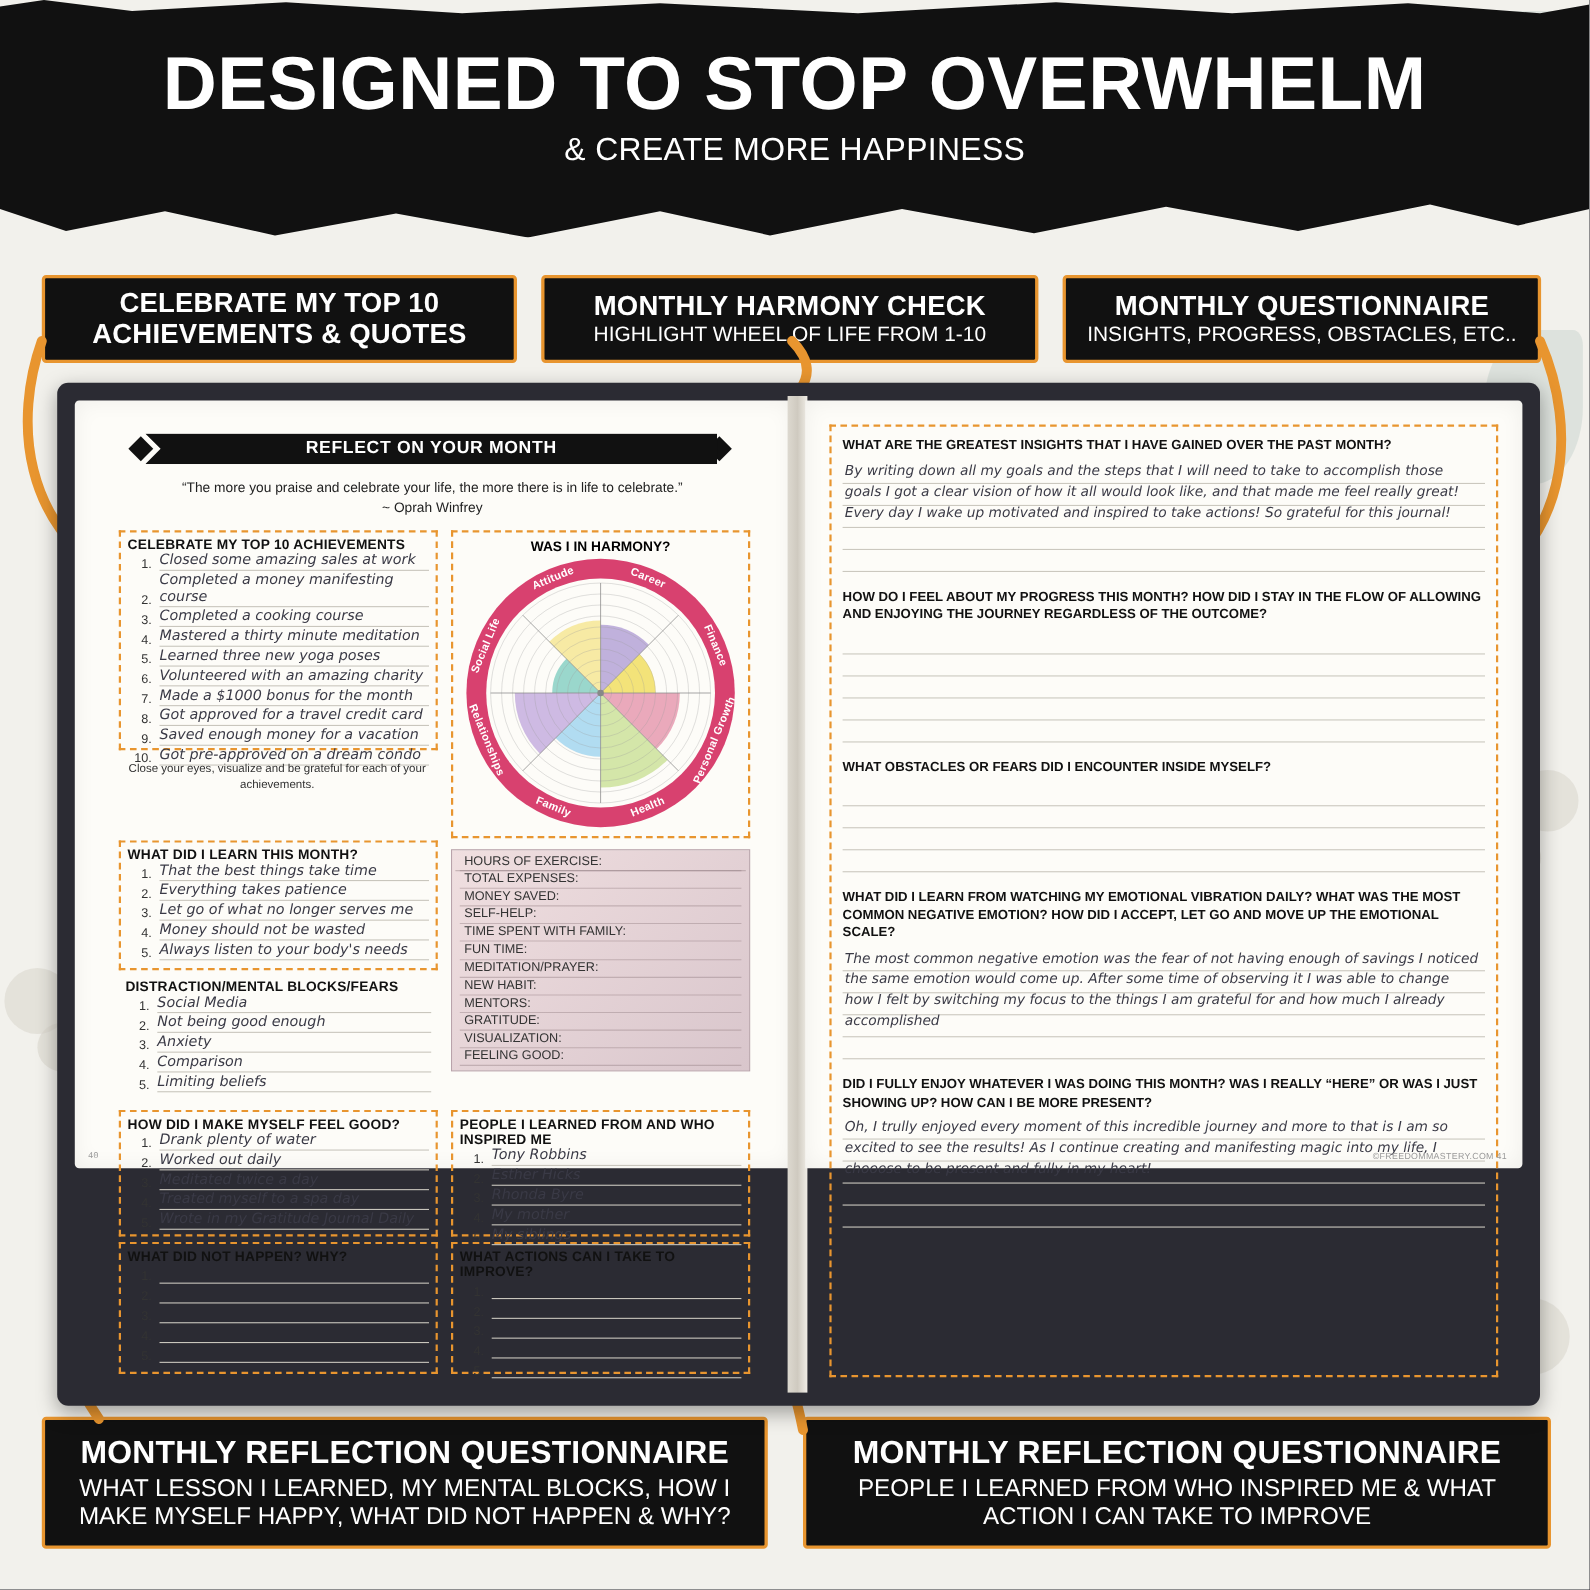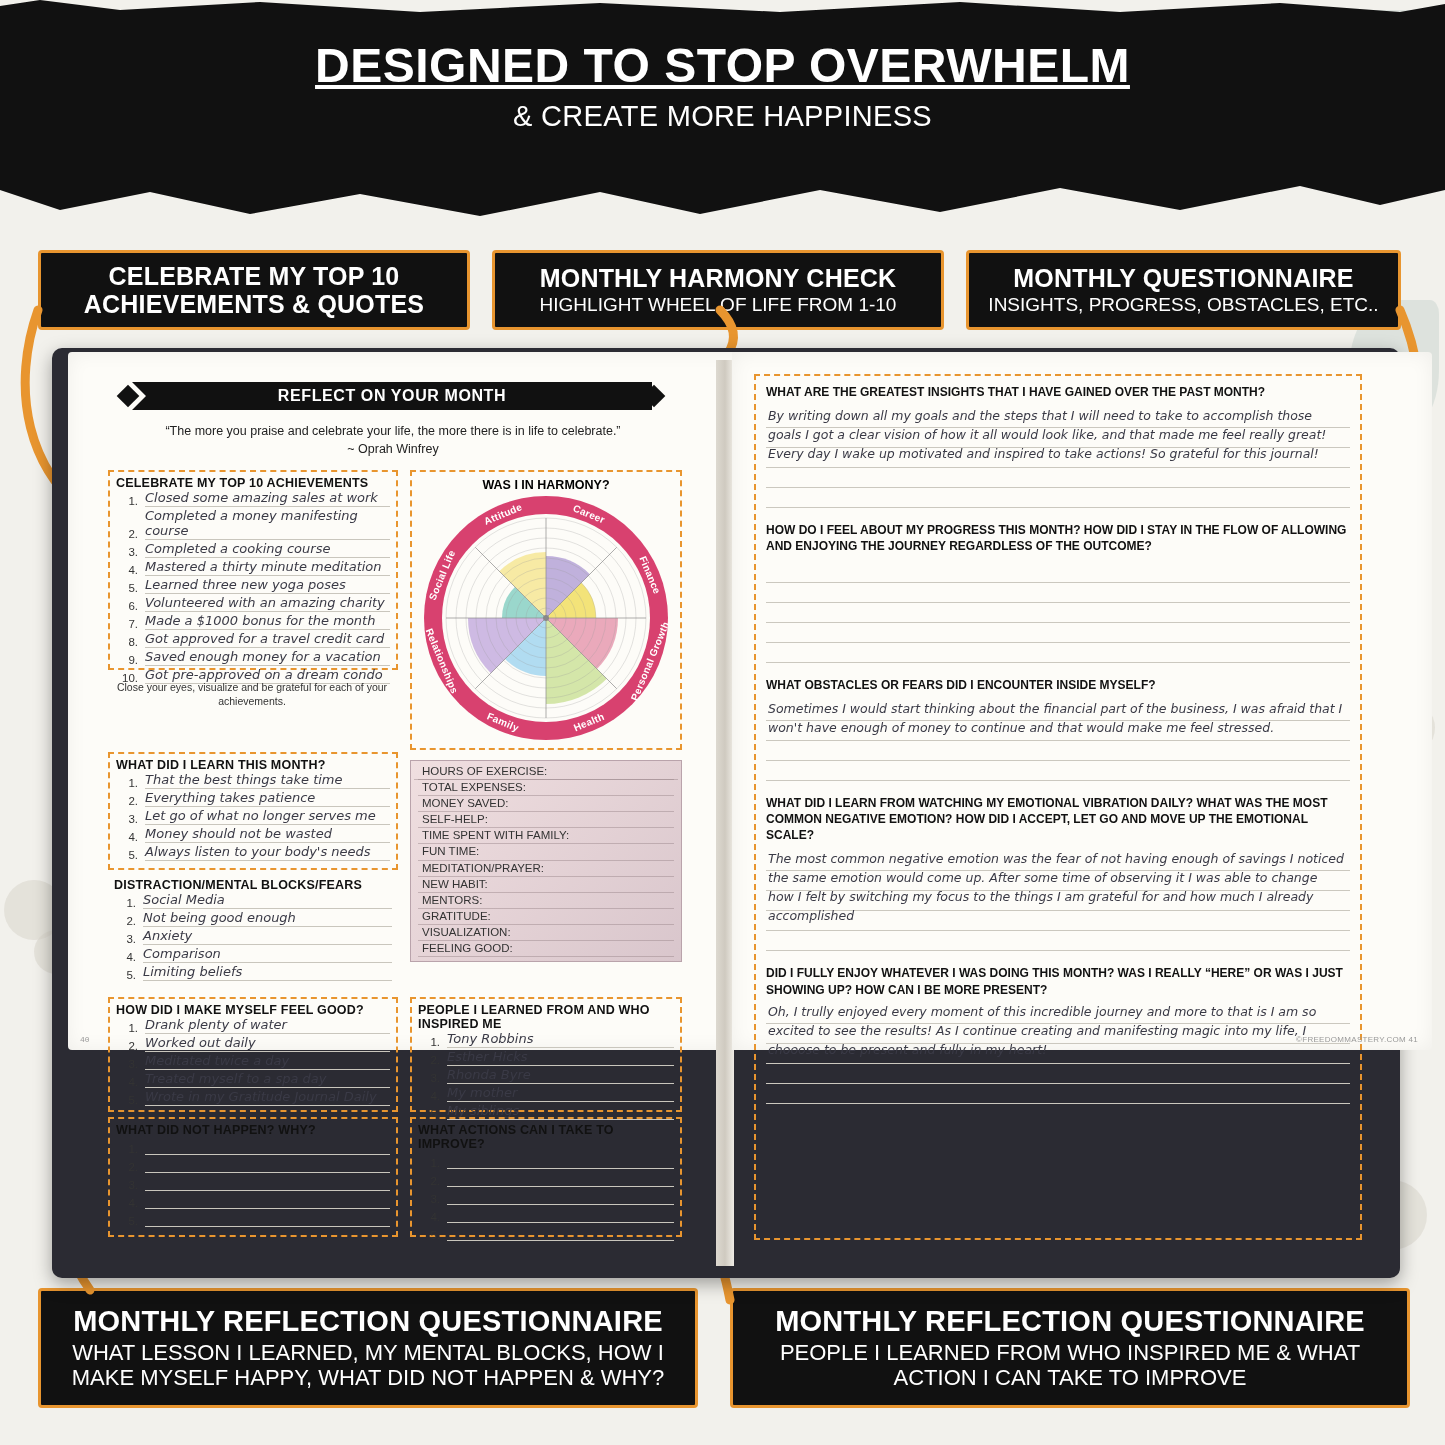--- a/index.html
+++ b/index.html
@@ -18,21 +18,21 @@
   .brush{
     position:absolute;left:0;top:0;width:1445px;height:228px;
     background:#111;
     clip-path:polygon(0 6px,40px 0,120px 10px,260px 2px,420px 12px,600px 3px,780px 12px,960px 2px,1120px 12px,1280px 3px,1400px 12px,1445px 4px,
       1445px 190px,1380px 205px,1300px 186px,1180px 210px,1060px 188px,940px 212px,820px 190px,700px 214px,600px 192px,480px 216px,360px 194px,250px 214px,150px 192px,60px 210px,0 190px);
   }
   .brush .title-block{
     position:relative;text-align:center;color:#fff;padding-top:38px;
   }
   .t1{font-size:31px;letter-spacing:.4px;font-weight:500;}
-  .t2{font-size:48px;font-weight:700;letter-spacing:.5px;margin-top:4px;line-height:1;text-decoration:underline;}
+  .t2{font-size:68px;font-weight:700;letter-spacing:.5px;margin-top:4px;line-height:1;}
   .t3{font-size:29px;font-weight:500;margin-top:10px;letter-spacing:.3px;}
 
   
   .callout{
     position:absolute;background:#111;color:#fff;text-align:center;
     border:3px solid #e8952f;border-radius:4px;
     display:flex;flex-direction:column;justify-content:center;align-items:center;
     box-sizing:border-box;padding:6px 10px;
   }
   .callout .c1{font-size:25px;font-weight:700;line-height:1.12;letter-spacing:.2px;}
@@ -49,23 +49,22 @@
   
   .arrow{position:absolute;pointer-events:none;}
 
   
   .book{
     position:absolute;left:52px;top:348px;width:1348px;height:930px;
     background:#2b2b33;border-radius:10px;
     box-shadow:0 6px 18px rgba(0,0,0,.35);
   }
   .page{
-    position:absolute;top:4px;height:698px;background:#fdfcf8;
+    position:absolute;top:16px;height:698px;background:#fdfcf8;
     box-shadow:inset 0 0 20px rgba(0,0,0,.06);
-    padding-left:48px;
   }
   .page-left{left:16px;width:652px;border-radius:4px 0 0 4px;}
   .page-right{left:680px;width:652px;border-radius:0 4px 4px 0;}
   .spine{position:absolute;left:664px;top:12px;width:18px;height:906px;
     background:linear-gradient(to right,#ddd9d0,#cfcac0,#efece5);}
 
   
   .ribbon{
     position:absolute;left:64px;top:30px;width:520px;height:28px;background:#111;
     color:#fff;font-size:16px;font-weight:700;letter-spacing:.6px;
@@ -484,21 +483,20 @@
         </div>
         <div style="margin-bottom: 14px;">
           <div class="q">WHAT OBSTACLES OR FEARS DID I ENCOUNTER INSIDE MYSELF?</div>
           <div style="position: relative; margin-top: 8px;">
             <div class="lineset">
               <div></div>
               <div></div>
               <div></div>
               <div></div>
             </div>
-            <div class="ans" style="position: absolute; left: 2px; top: -2px; right: 4px;">Sometimes I would start thinking about the financial part of the business, I was afraid that I won't have enough of money to continue and that would make me feel stressed.</div>
           </div>
         </div>
         <div style="margin-bottom: 14px;">
           <div class="q">WHAT DID I LEARN FROM WATCHING MY EMOTIONAL VIBRATION DAILY? WHAT WAS THE MOST COMMON NEGATIVE EMOTION? HOW DID I ACCEPT, LET GO AND MOVE UP THE EMOTIONAL SCALE?</div>
           <div style="position: relative; margin-top: 8px;">
             <div class="lineset">
               <div></div>
               <div></div>
               <div></div>
               <div></div>

